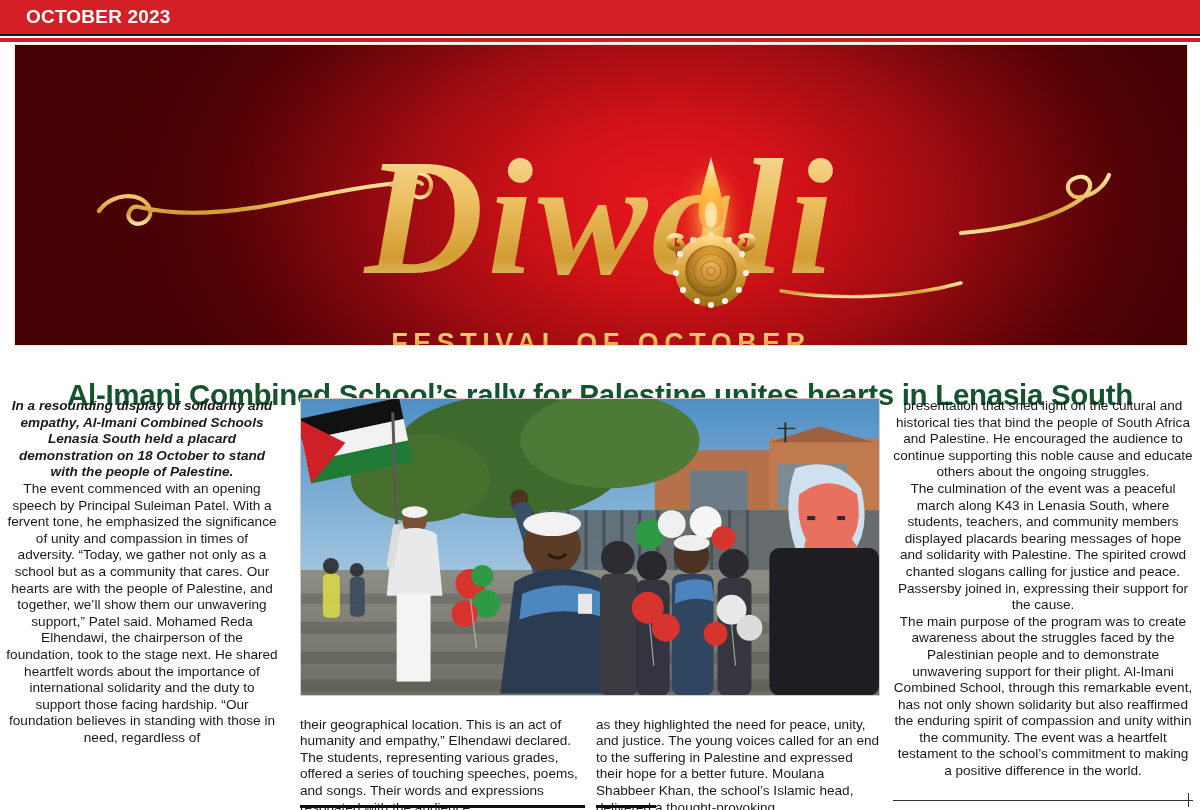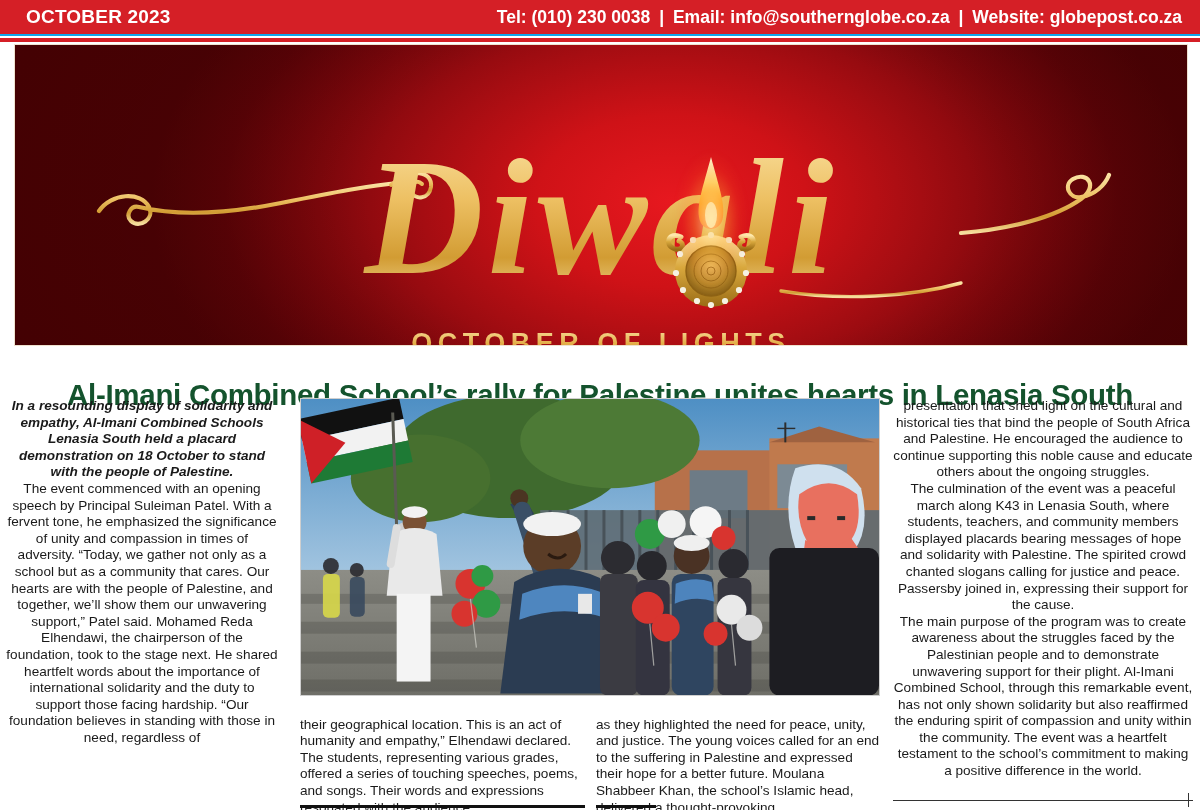--- a/index.html
+++ b/index.html
@@ -10,21 +10,21 @@
     overflow:hidden;
     position:relative;
   }
 
   
   .masthead{
     position:absolute;left:0;top:0;width:1200px;height:36px;
     background:#d51f26;
     display:flex;align-items:center;
     box-sizing:border-box;
-    border-bottom:2px solid #0ea5e9;
+    border-bottom:2px solid #0f172a;
   }
   .masthead .issue-date{
     position:absolute;left:26px;top:50%;transform:translateY(-50%);
     color:#ffffff;font-weight:bold;font-size:19px;letter-spacing:.2px;
     font-family:"Liberation Sans", sans-serif;
   }
   .masthead .contact{
     position:absolute;right:18px;top:50%;transform:translateY(-50%);
     color:#ffffff;font-weight:bold;font-size:17.5px;white-space:nowrap;
   }
@@ -131,30 +131,20 @@
   }
   .mid-rule2{
     position:absolute;left:596px;top:805px;width:60px;height:3px;background:#111;
   }
 </style>
 </head>
 <body>
 
 <div class="masthead">
   <div class="issue-date">OCTOBER 2023</div>
-  <div class="contact">
-    <span>Tel:</span>
-    <span>(010) 230 0038</span>
-    <span class="sep">|</span>
-    <span>Email:</span>
-    <span>info@southernglobe.co.za</span>
-    <span class="sep">|</span>
-    <span>Website:</span>
-    <span>globepost.co.za</span>
-  </div>
 </div>
 <div class="masthead-strip2"></div>
 
 <div class="banner">
   <div class="banner-vignette"></div>
 
 
   <div class="banner-script">
     <svg viewBox="0 0 1040 180" xmlns="http://www.w3.org/2000/svg" aria-hidden="true">
       <defs>
@@ -228,21 +218,21 @@
       </g>
 
       <g stroke="#8a5f12" stroke-width="1" fill="none" opacity=".75">
         <circle cx="60" cy="118" r="17"></circle>
           <circle cx="60" cy="118" r="10"></circle>
           <circle cx="60" cy="118" r="4"></circle>
       </g>
     </svg>
   </div>
 
-  <div class="banner-festival">OCTOBER OF LIGHTS</div>
+  <div class="banner-festival">FESTIVAL OF OCTOBER</div>
 </div>
 
 <h1 class="headline">Al-Imani Combined School’s rally for Palestine unites hearts in Lenasia South</h1>
 
 <div class="col col-left">
   <p class="lead">In a resounding display of solidarity and empathy, Al-Imani Combined Schools Lenasia South held a placard demonstration on 18 October to stand with the people of Palestine.</p>
   <p>The event commenced with an opening speech by Principal Suleiman Patel. With a fervent tone, he emphasized the significance of unity and compassion in times of adversity. “Today, we gather not only as a school but as a community that cares. Our hearts are with the people of Palestine, and together, we’ll show them our unwavering support,” Patel said. Mohamed Reda Elhendawi, the chairperson of the foundation, took to the stage next. He shared heartfelt words about the importance of international solidarity and the duty to support those facing hardship. “Our foundation believes in standing with those in need, regardless of</p>
 </div>
 
 <div class="photo-wrap">

